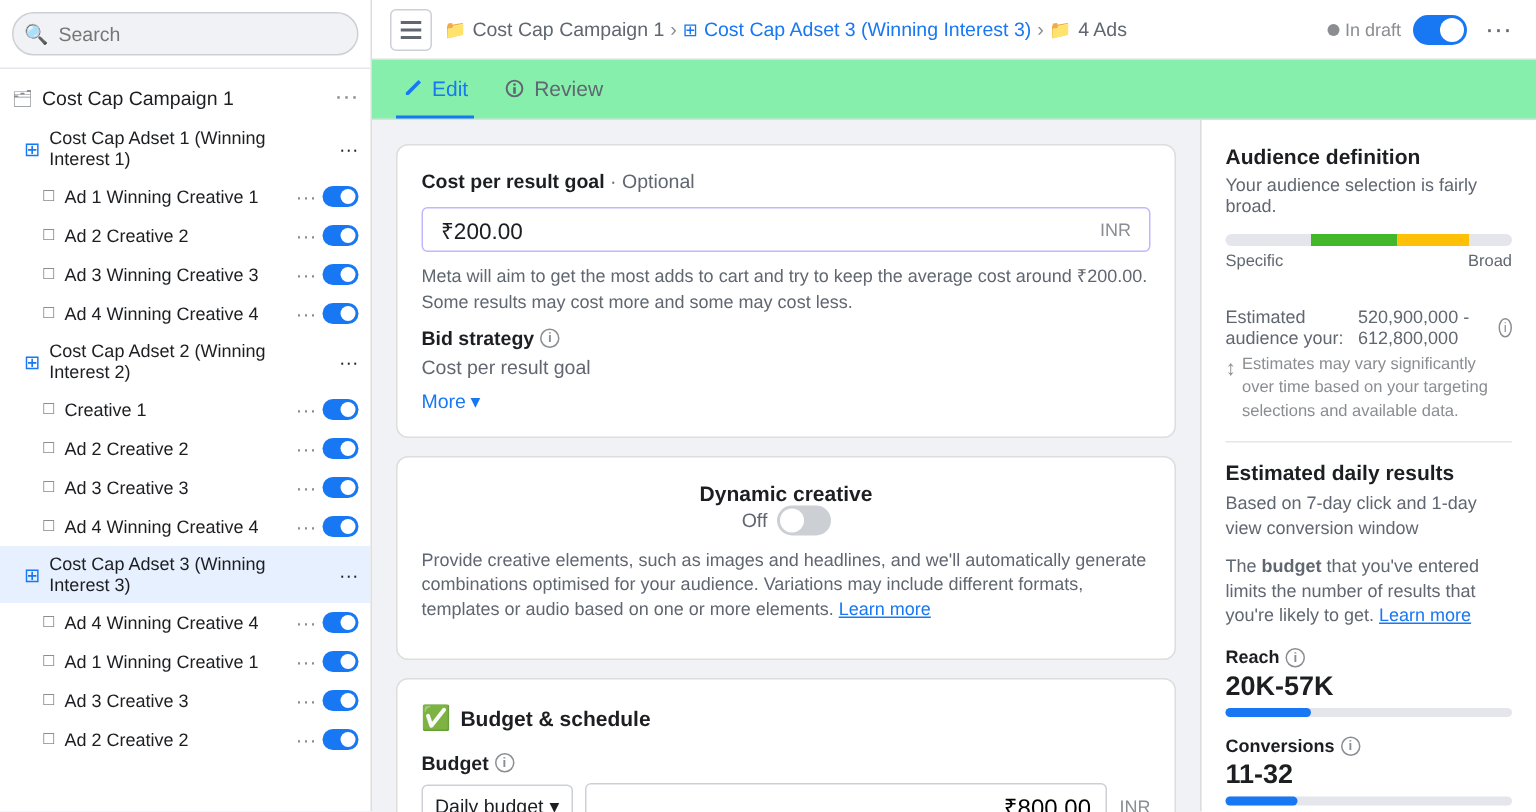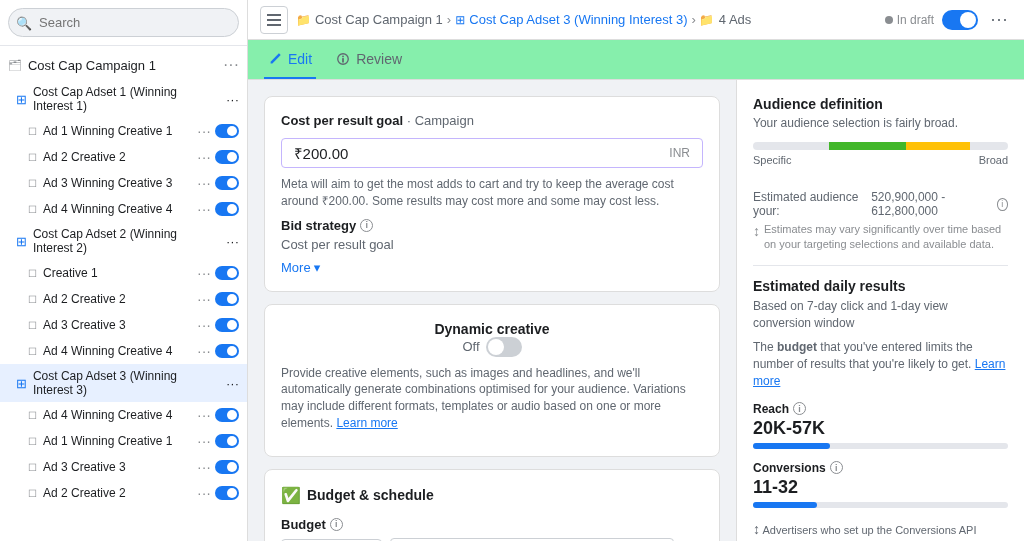--- a/index.html
+++ b/index.html
@@ -52,21 +52,21 @@
     .more-btn { background: none; border: none; font-size: 18px; cursor: pointer; color: #606770; padding: 4px; }
 
     
     .tab-bar { background: #86efac; border-bottom: 1px solid #ddd; display: flex; align-items: center; padding: 0 16px; gap: 16px; height: 40px; flex-shrink: 0; }
     .tab-item { display: flex; align-items: center; gap: 6px; padding: 0 4px; height: 100%; border-bottom: 2px solid transparent; cursor: pointer; font-size: 14px; color: #606770; }
     .tab-item.active { border-bottom-color: #1877f2; color: #1877f2; font-weight: 500; }
 
     
     .content-area { flex: 1; display: flex; overflow: hidden; }
     .main-panel { flex: 1; overflow-y: auto; padding: 16px; display: flex; flex-direction: column; gap: 12px; }
-    .right-panel { width: 288px; background: #fff; border-left: 1px solid #ddd; overflow-y: auto; padding: 16px; flex-shrink: 0; }
+    .right-panel { width: 224px; background: #fff; border-left: 1px solid #ddd; overflow-y: auto; padding: 16px; flex-shrink: 0; }
 
     
     .card { background: #fff; border: 1px solid #ddd; border-radius: 8px; padding: 16px; }
 
     .optional-label { font-size: 13px; color: #606770; font-weight: 400; }
 
     .amount-box { border: 1px solid #c4b5fd; border-radius: 4px; padding: 4px 12px; display: flex; justify-content: space-between; align-items: center; margin-bottom: 8px; text-align: right; }
     .amount-value { font-size: 15px; font-weight: 500; }
     .currency-label { font-size: 12px; color: #8a8d91; }
 
@@ -309,21 +309,21 @@
         <span>Review</span>
       </div>
     </div>
 
     <div class="content-area">
       <div class="main-panel">
 
         <div class="card">
           <div style="font-size:13px;font-weight:600;margin-bottom:10px;">
             <span>Cost per result goal</span>
-            <span class="optional-label"> · <span>Campaign</span></span>
+            <span class="optional-label"> · <span>Optional</span></span>
           </div>
           <div class="amount-box">
             <span class="amount-value">₹200.00</span>
             <span class="currency-label">INR</span>
           </div>
           <p class="info-text">Meta will aim to get the most adds to cart and try to keep the average cost around ₹200.00. Some results may cost more and some may cost less.</p>
           <div class="bid-strategy-label">
             <span>Bid strategy</span>
             <span class="info-icon">i</span>
           </div>

